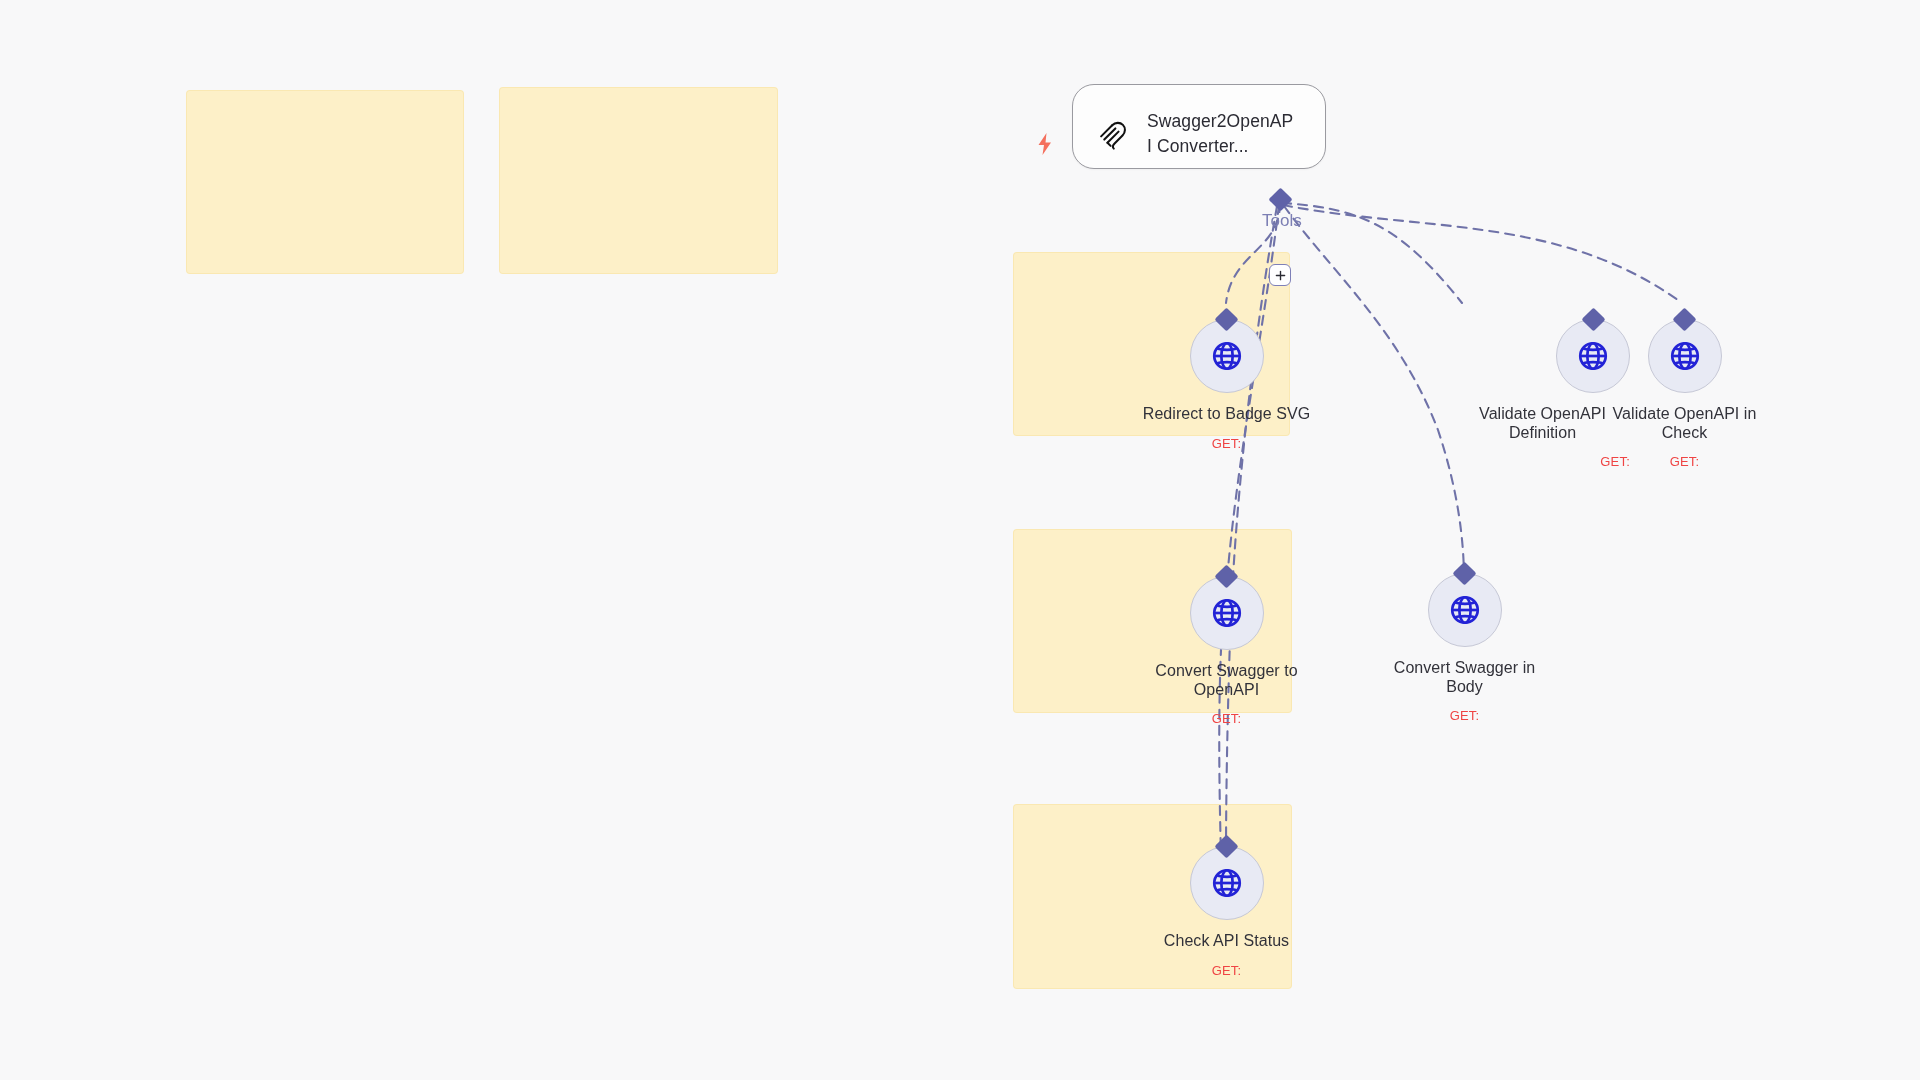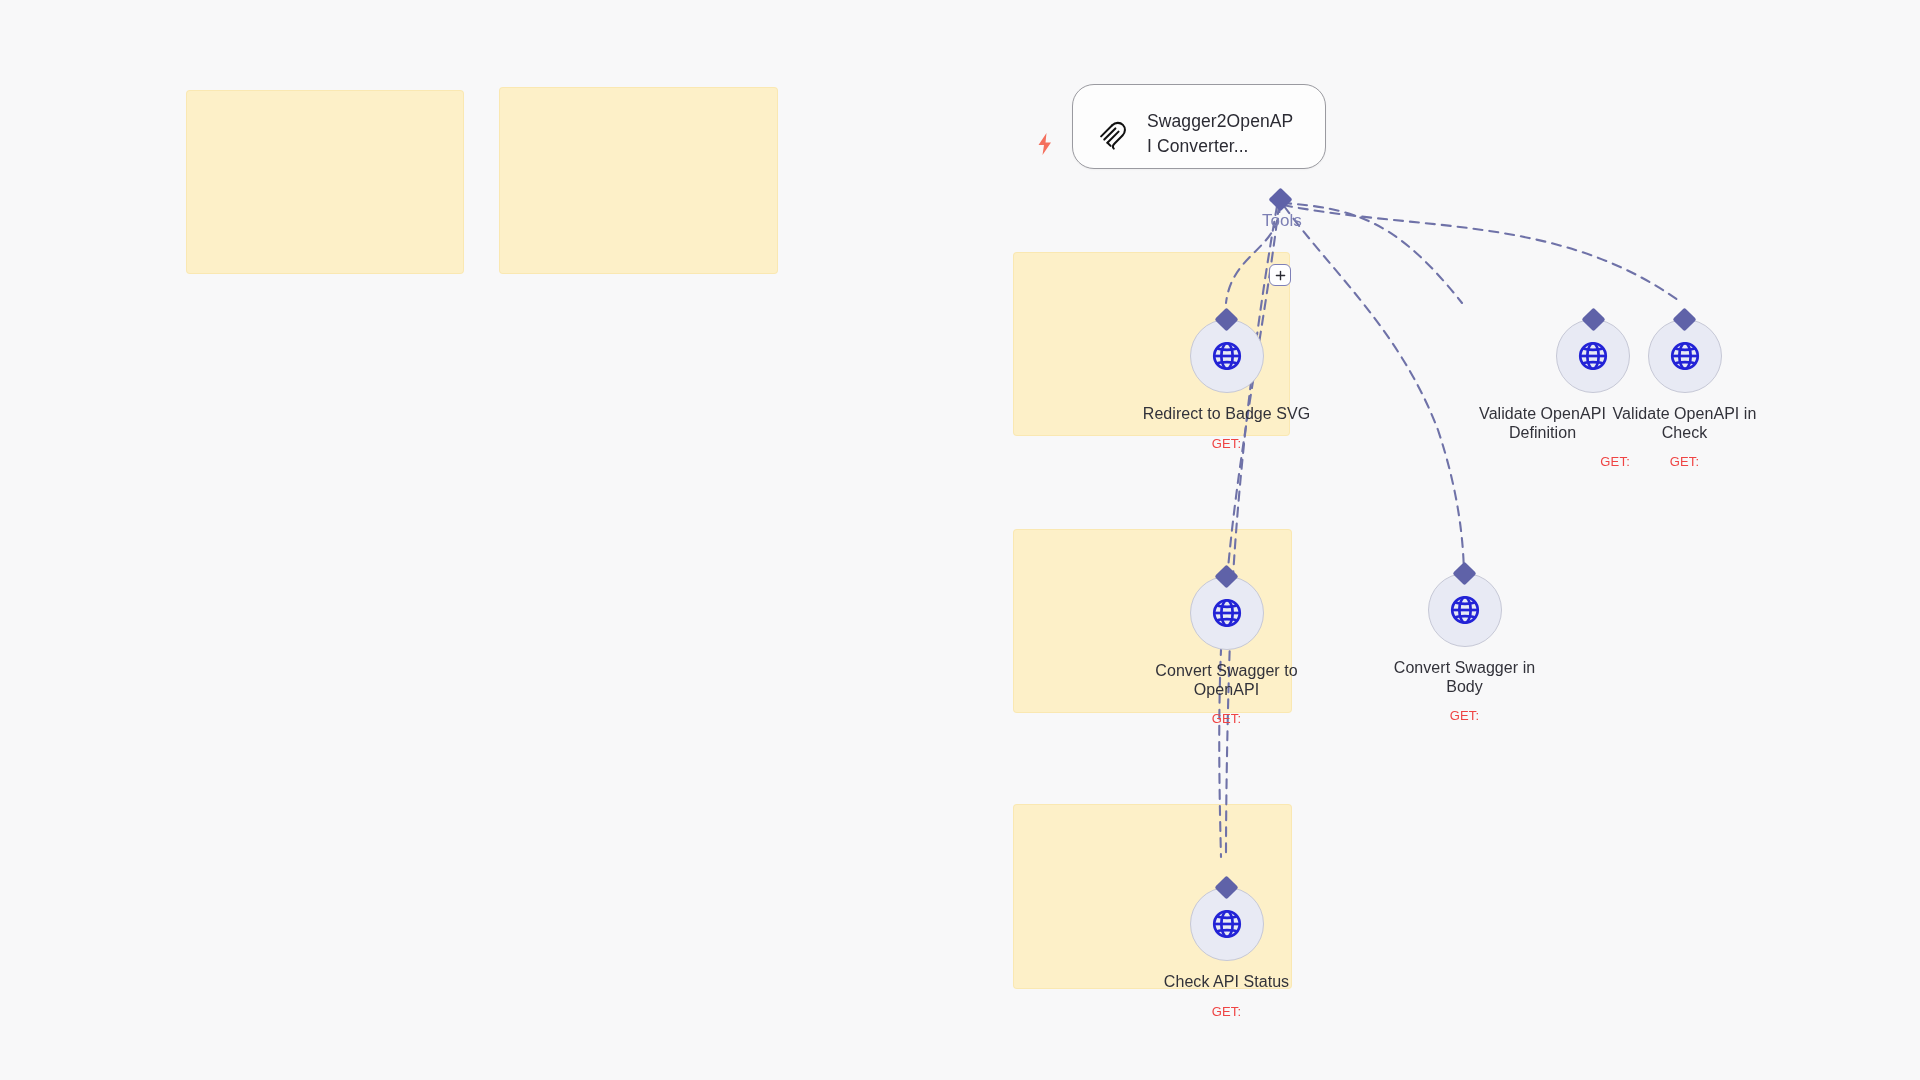--- a/index.html
+++ b/index.html
@@ -294,21 +294,21 @@
         <ellipse cx="12" cy="12" rx="4" ry="9"></ellipse>
         <line x1="3" y1="12" x2="21" y2="12"></line>
         <path d="M4.8 6.5 C7 8 17 8 19.2 6.5"></path>
         <path d="M4.8 17.5 C7 16 17 16 19.2 17.5"></path>
       </svg>
     </div>
     <div class="tool-label">Convert Swagger in Body</div>
     <div class="tool-method">GET:</div>
   </div>
 
-  <div class="tool-node" style="left:1139px; top:887px; width:175px;">
+  <div class="tool-node" style="left:1139px; top:846px; width:175px;">
     <div class="tool-circle">
       <div class="tool-handle"></div>
       <svg width="34" height="34" viewBox="0 0 24 24" xmlns="http://www.w3.org/2000/svg" fill="none" stroke="#2323d6" stroke-width="1.9">
         <circle cx="12" cy="12" r="9"></circle>
         <ellipse cx="12" cy="12" rx="4" ry="9"></ellipse>
         <line x1="3" y1="12" x2="21" y2="12"></line>
         <path d="M4.8 6.5 C7 8 17 8 19.2 6.5"></path>
         <path d="M4.8 17.5 C7 16 17 16 19.2 17.5"></path>
       </svg>
     </div>

